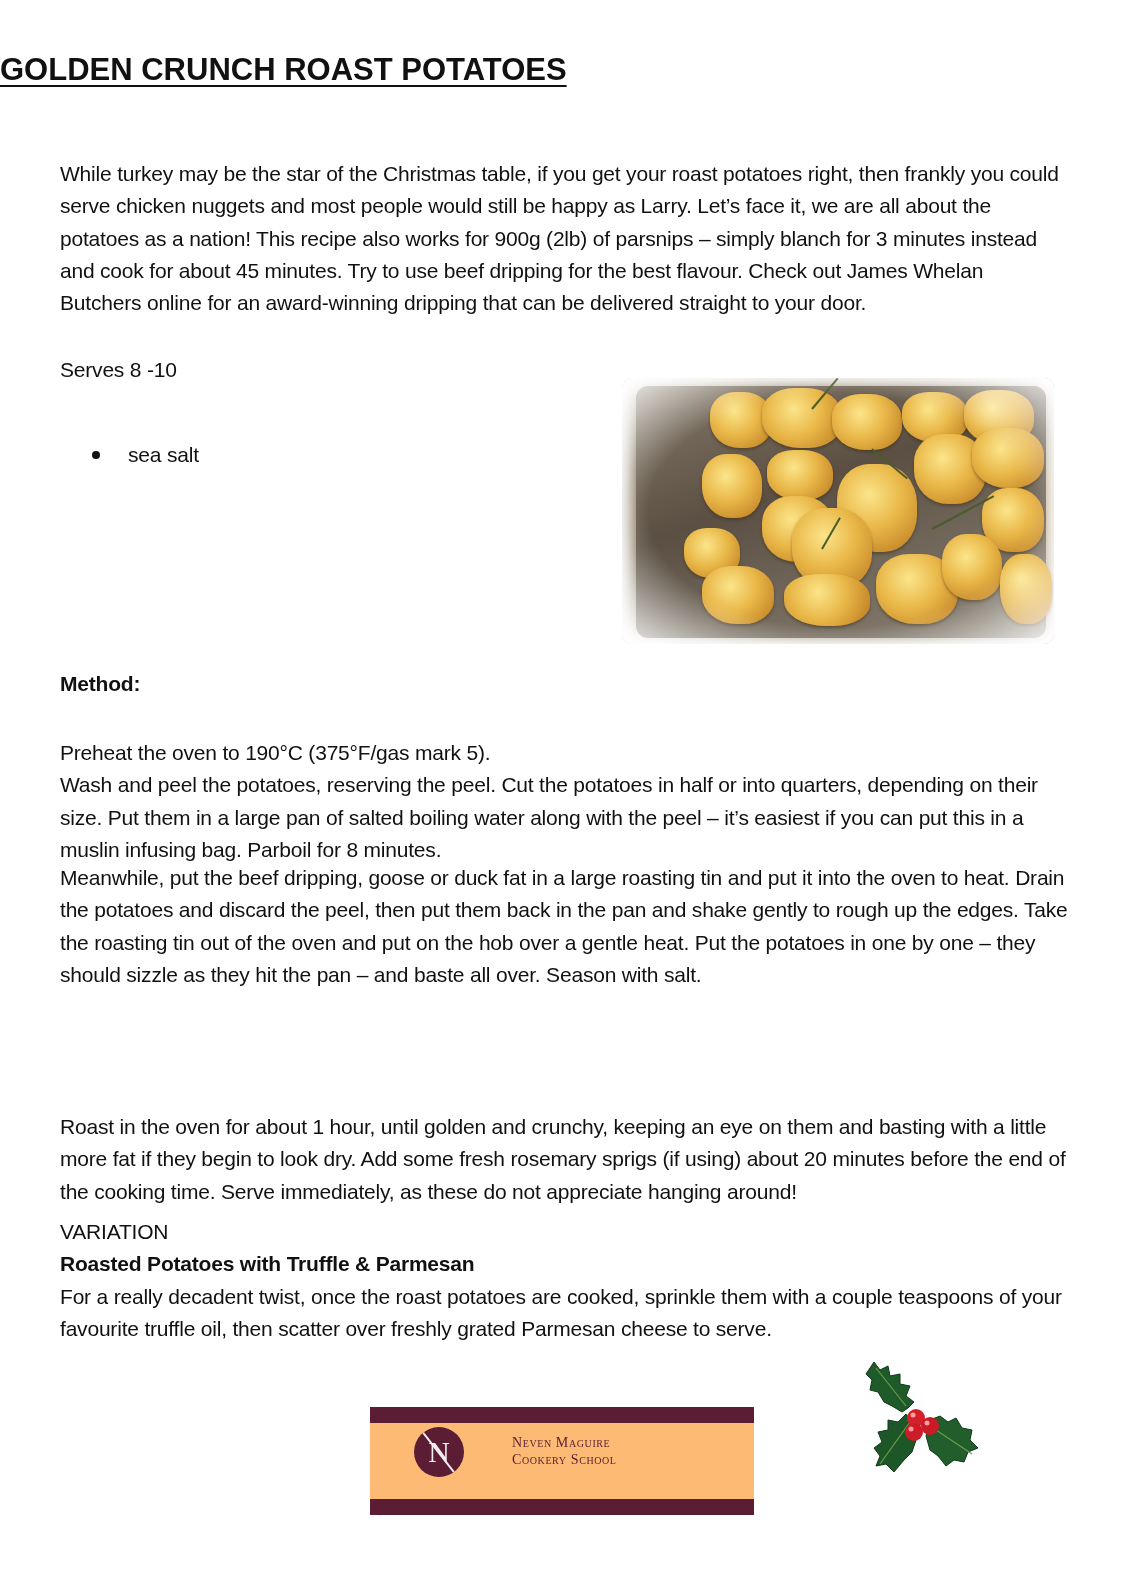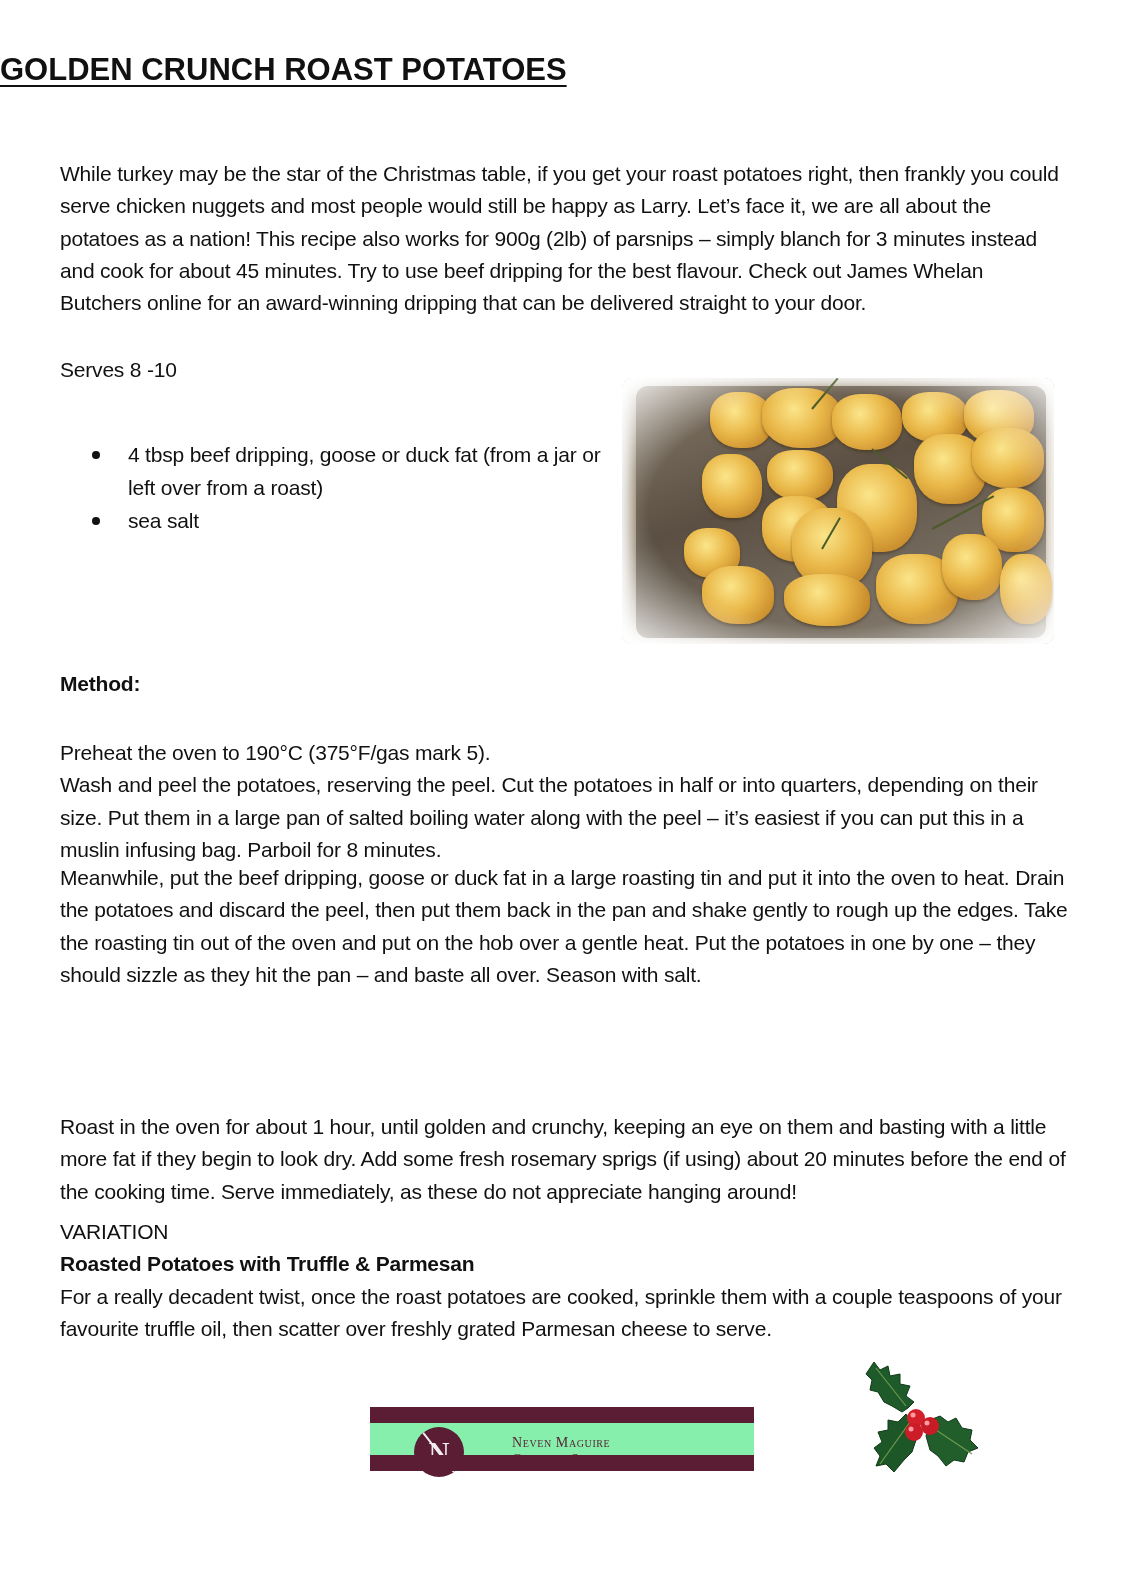--- a/index.html
+++ b/index.html
@@ -50,21 +50,21 @@
     background: radial-gradient(ellipse at center, rgba(255,255,255,0) 62%, rgba(255,255,255,.9) 100%);
   }
   .method-head { top: 668px; font-weight: bold; }
   .method-1 { top: 700px; }
   .method-2 { top: 862px; }
   .method-3 { top: 1111px; }
   .var-label { top: 1216px; }
   .var-title { top: 1248px; font-weight: bold; }
   .var-body { top: 1281px; }
   .logo {
-    position: absolute; left: 370px; top: 1407px; width: 384px; height: 64px; background: #86efac;
+    position: absolute; left: 370px; top: 1407px; width: 384px; height: 108px; background: #fdba74;
   }
   .logo .band { position: absolute; left: 0; width: 100%; height: 16px; background: #5a1d33; }
   .logo .band.top { top: 0; }
   .logo .band.bottom { bottom: 0; }
   .logo .emblem {
     position: absolute; left: 44px; top: 20px; width: 50px; height: 50px; border-radius: 50%;
     background: #5a1d33; color: #f3ecee; font-family: "Liberation Serif", serif;
     font-size: 30px; line-height: 50px; text-align: center; overflow: hidden;
   }
   .logo .emblem .slash {
@@ -83,21 +83,20 @@
 <div class="page">
 
   <div class="title">GOLDEN CRUNCH ROAST POTATOES</div>
 
   <div class="para intro">While turkey may be the star of the Christmas table, if you get your roast potatoes right, then frankly you could serve chicken nuggets and most people would still be happy as Larry. Let’s face it, we are all about the potatoes as a nation! This recipe also works for 900g (2lb) of parsnips – simply blanch for 3 minutes instead and cook for about 45 minutes. Try to use beef dripping for the best flavour. Check out James Whelan Butchers online for an award-winning dripping that can be delivered straight to your door.</div>
 
   <div class="para serves">Serves 8 -10</div>
 
 
   <ul class="ing-list">
-    <li><span class="bullet"></span><span>4 tbsp beef dripping, goose or duck fat (from a jar or left over from a roast)</span></li>
     <li><span class="bullet"></span><span>sea salt</span></li>
   </ul>
 
   <div class="photo" title="roast potatoes with rosemary in a roasting tin">
     <div class="tin"></div>
     <div class="potato" style="left:88px;top:14px;width:62px;height:56px;"></div>
     <div class="potato" style="left:140px;top:10px;width:80px;height:60px;"></div>
     <div class="potato" style="left:210px;top:16px;width:70px;height:56px;"></div>
     <div class="potato" style="left:280px;top:14px;width:66px;height:50px;"></div>
     <div class="potato" style="left:342px;top:12px;width:70px;height:54px;"></div>

